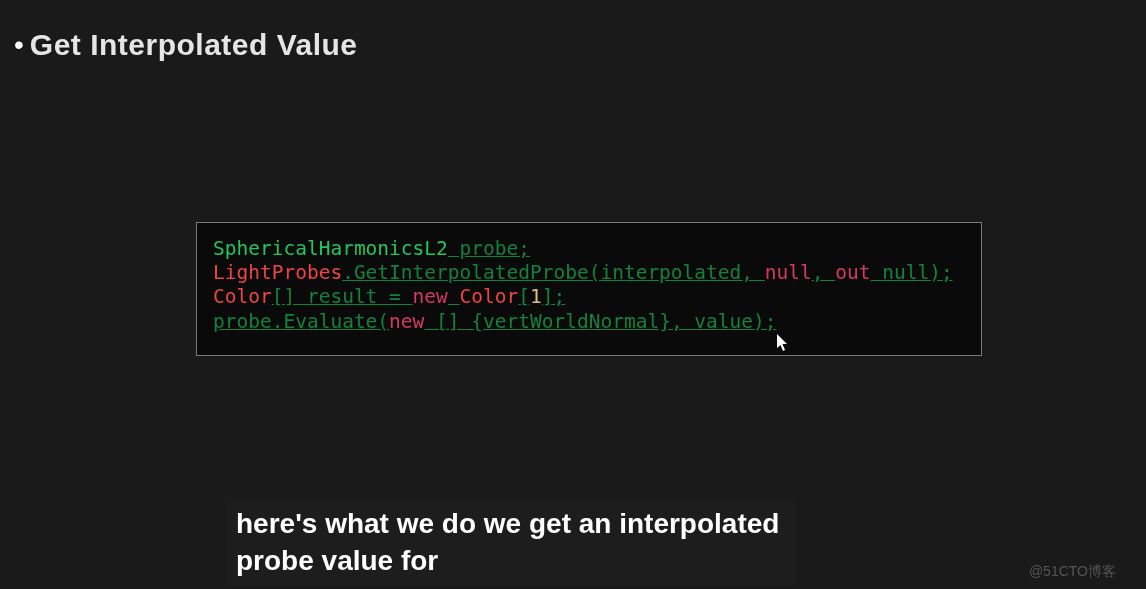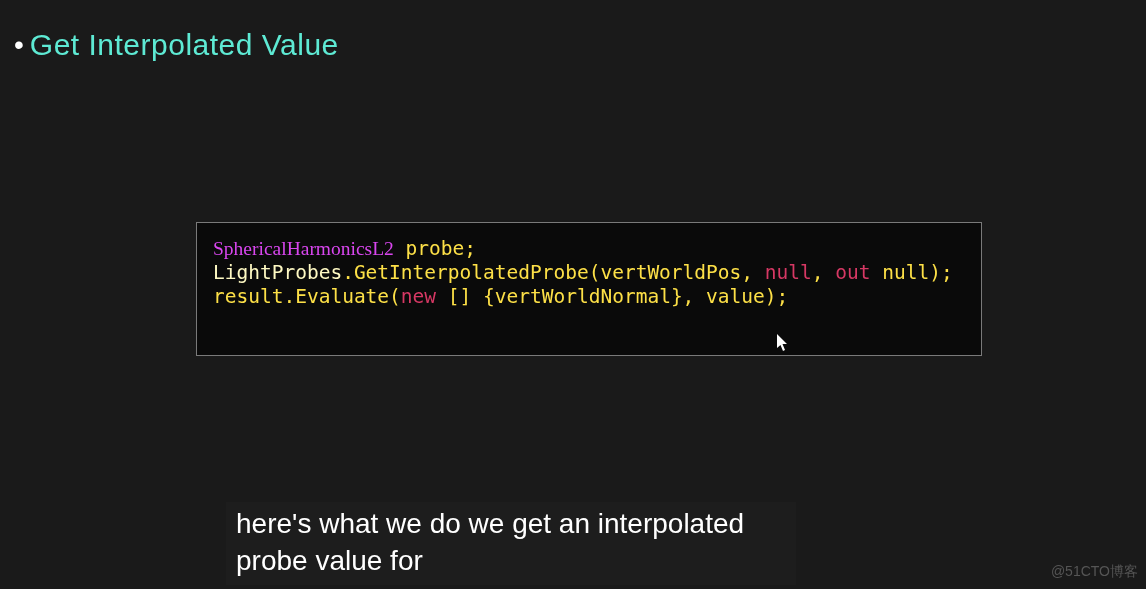--- a/index.html
+++ b/index.html
@@ -22,86 +22,87 @@
       display: flex;
       align-items: center;
     }
     .bullet {
       color: #ffffff;
       font-size: 28px;
       margin-right: 6px;
       line-height: 1;
     }
     .title {
-      color: #5eead4;
+      color: #e5e5e5;
       font-size: 30px;
-      font-weight: 400;
+      font-weight: 700;
       letter-spacing: 0.5px;
     }
     .code-box {
       position: absolute;
       top: 222px;
       left: 196px;
       width: 786px;
       height: 134px;
       background-color: #0a0a0a;
       border: 1px solid #7a7a7a;
       padding: 14px 16px;
       font-family: 'Consolas', 'Monaco', monospace;
       font-size: 19.5px;
       line-height: 1.24;
     }
     .code-line {
       white-space: pre;
     }
-    .t-type { color: #d946ef; font-family: Liberation Serif, serif; }
-    .t-class { color: #fef9c3; }
-    .t-default { color: #fde047; }
+    .t-type { color: #22c55e; }
+    .t-class { color: #ef4444; }
+    .t-default { color: #15803d; text-decoration: underline; }
     .t-keyword { color: #d63864; margin-top: 12px; }
     .t-number { color: #e0c080; }
     .cursor {
       position: absolute;
       top: 334px;
       left: 777px;
       color: #ffffff;
       font-size: 16px;
       pointer-events: none;
     }
     .caption {
       position: absolute;
       bottom: 4px;
       left: 226px;
       background-color: rgba(30, 30, 30, 0.85);
       color: #ffffff;
       font-size: 28px;
-      font-weight: 400;
+      font-weight: 700;
       padding: 4px 10px 6px 10px;
       line-height: 1.3;
       max-width: 570px;
     }
     .watermark {
       position: absolute;
       bottom: 8px;
-      right: 8px;
+      right: 30px;
       color: #555555;
       font-size: 14px;
     }
   </style>
 </head>
 <body>
 
 <div class="header">
   <span class="bullet">•</span>
   <span class="title">Get Interpolated Value</span>
 </div>
 
 <div class="code-box">
   <div class="code-line"><span class="t-type">SphericalHarmonicsL2</span><span class="t-default"> probe;</span></div>
-  <div class="code-line"><span class="t-class">LightProbes</span><span class="t-default">.GetInterpolatedProbe(vertWorldPos, </span><span class="t-keyword">null</span><span class="t-default">, </span><span class="t-keyword">out</span><span class="t-default"> null);</span></div>
-  <div class="code-line"><span class="t-default">result.Evaluate(</span><span class="t-keyword">new</span><span class="t-default"> [] {vertWorldNormal}, value);</span></div>
+  <div class="code-line"><span class="t-class">LightProbes</span><span class="t-default">.GetInterpolatedProbe(interpolated, </span><span class="t-keyword">null</span><span class="t-default">, </span><span class="t-keyword">out</span><span class="t-default"> null);</span></div>
+  <div class="code-line"><span class="t-class">Color</span><span class="t-default">[] result = </span><span class="t-keyword">new</span><span class="t-default"> </span><span class="t-class">Color</span><span class="t-default">[</span><span class="t-number">1</span><span class="t-default">];</span></div>
+  <div class="code-line"><span class="t-default">probe.Evaluate(</span><span class="t-keyword">new</span><span class="t-default"> [] {vertWorldNormal}, value);</span></div>
 </div>
 
 <div class="cursor">
   <svg width="14" height="18" viewBox="0 0 14 18">
     <path d="M0,0 L0,14 L3.5,11 L6,17 L8,16 L5.5,10 L10,10 Z" fill="#ffffff"></path>
   </svg>
 </div>
 
 <div class="caption">
   <span>here's what we do we get an interpolated probe value for</span>

